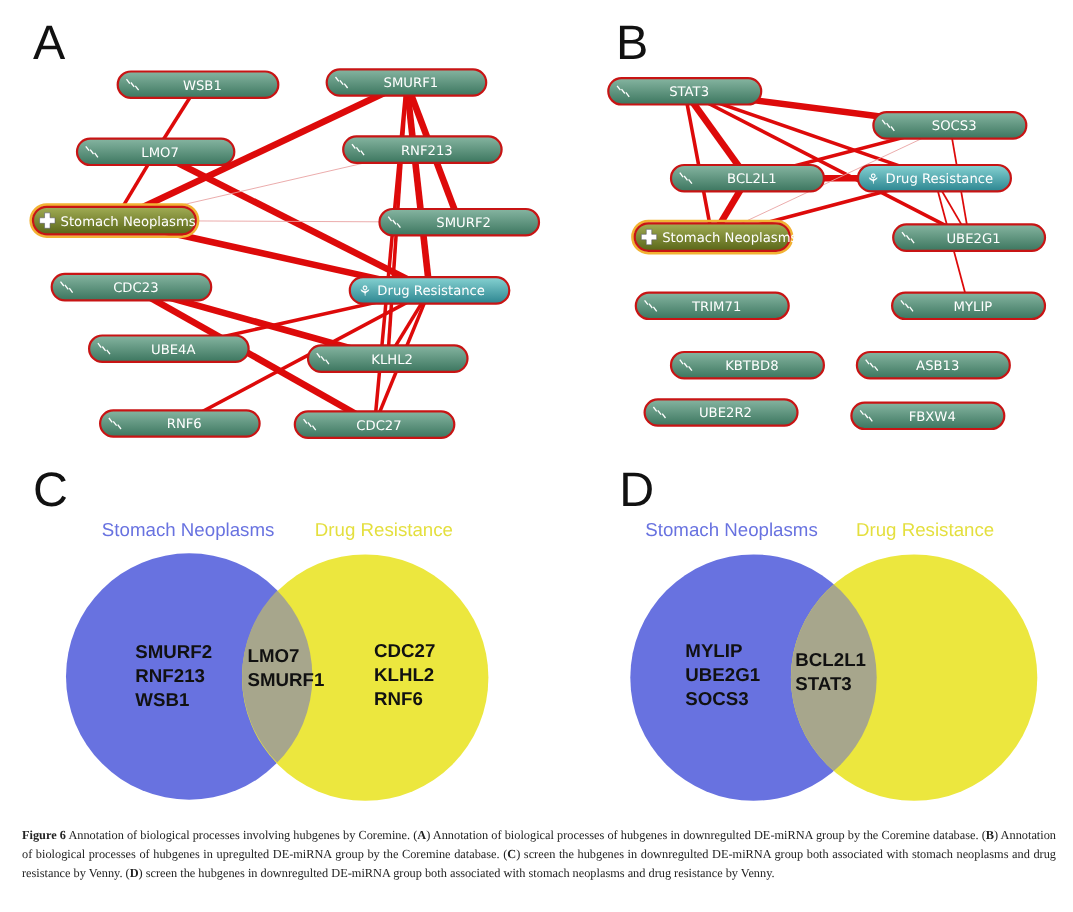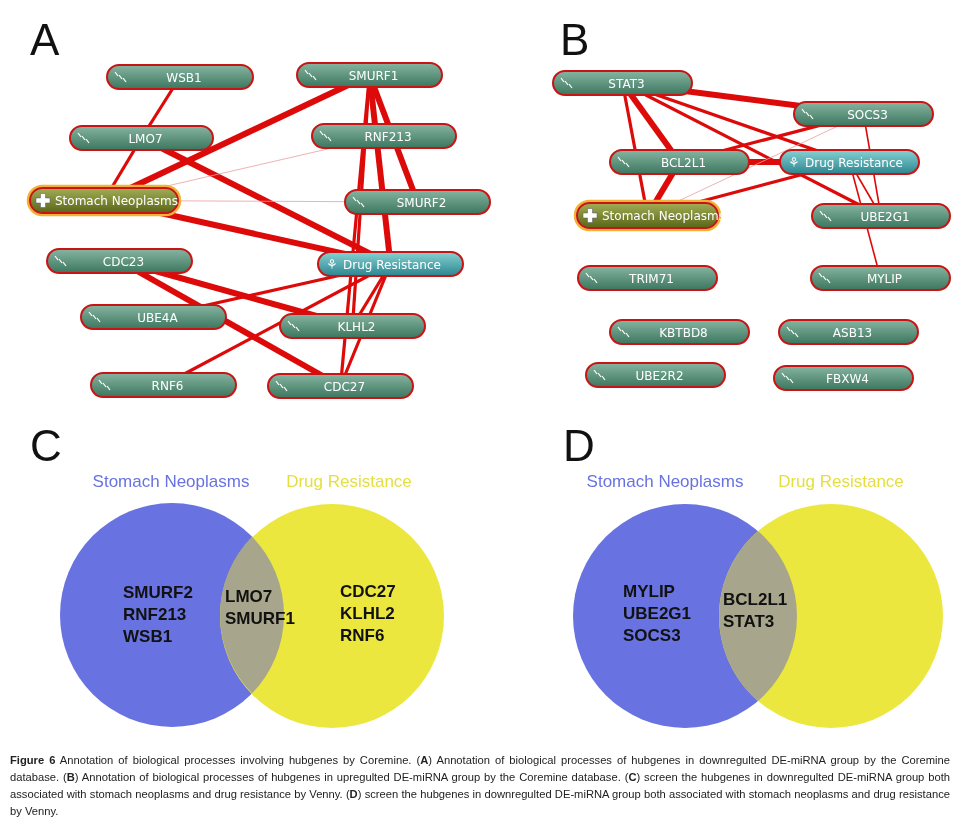--- a/index.html
+++ b/index.html
@@ -2,21 +2,21 @@
 <html><head>
   <meta charset="utf-8">
   <style>
     html, body { margin: 0; padding: 0; background: #ffffff; }
     body { width: 975px; height: 829px; position: relative; overflow: hidden; font-family: "DejaVu Sans", sans-serif; }
     .panel-letter { position: absolute; font-family: "Liberation Sans", sans-serif; font-size: 44px; color: #111; line-height: 1; }
     svg.net { position: absolute; left: 0; top: 0; }
     .node-text { font-family: "DejaVu Sans", sans-serif; font-size: 12px; fill: #ffffff; }
     .venn-title { font-family: "Liberation Sans", sans-serif; font-size: 17px; }
     .venn-gene { font-family: "Liberation Sans", sans-serif; font-size: 17px; font-weight: bold; fill: #111; }
-    .caption { position: absolute; left: 10px; top: 752px; width: 940px; font-family: Liberation Sans, sans-serif; font-size: 11.2px; line-height: 17px; color: #222; text-align: justify; }
+    .caption { position: absolute; left: 20px; top: 752px; width: 940px; font-family: Liberation Serif, serif; font-size: 11.2px; line-height: 17px; color: #222; text-align: justify; }
     .caption b { font-weight: bold; }
   </style>
 </head>
 <body>
 
 <div class="panel-letter" style="left:30px; top:18px;">A</div>
 <div class="panel-letter" style="left:560px; top:18px;">B</div>
 <div class="panel-letter" style="left:30px; top:424px;">C</div>
 <div class="panel-letter" style="left:563px; top:424px;">D</div>
 

